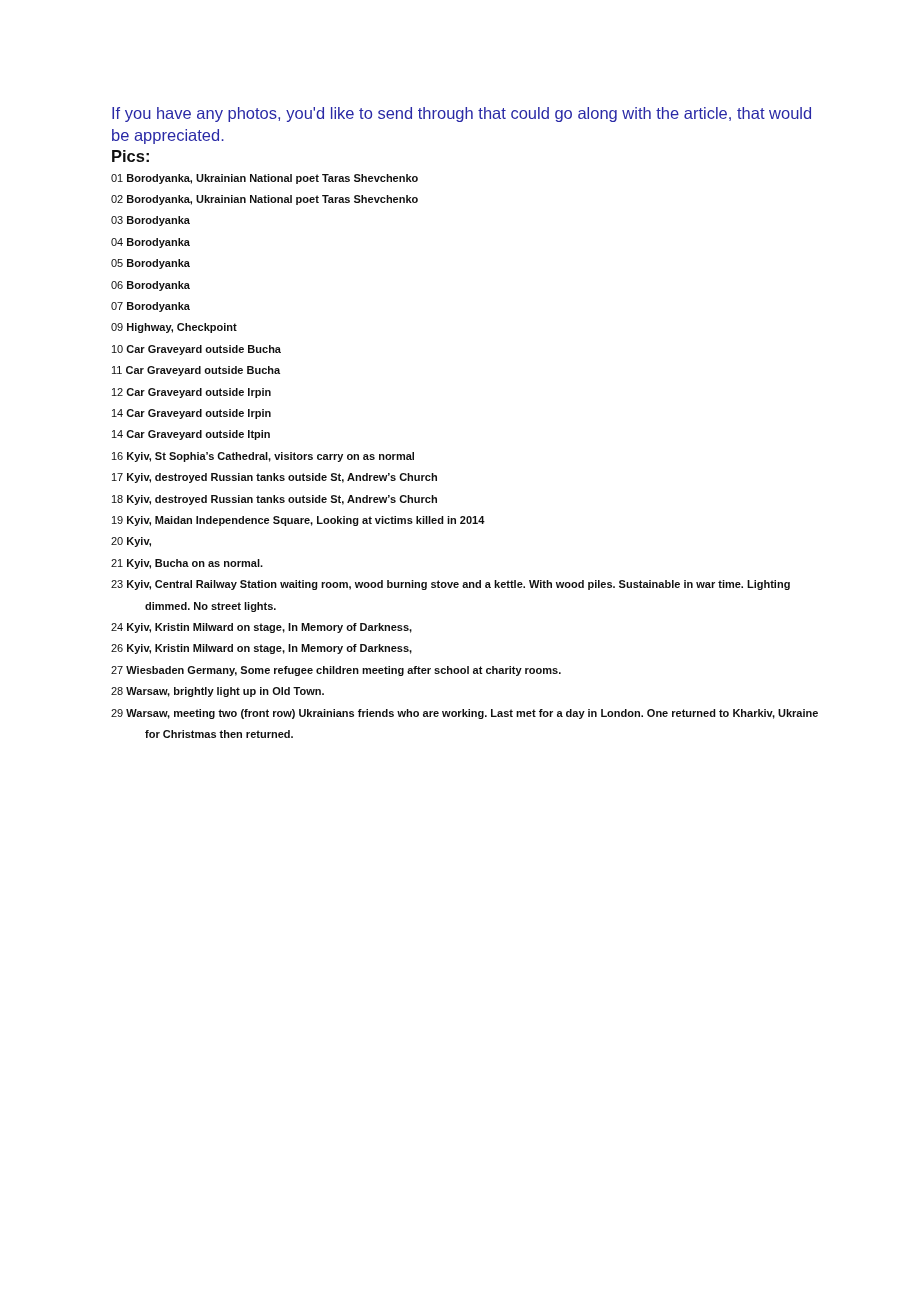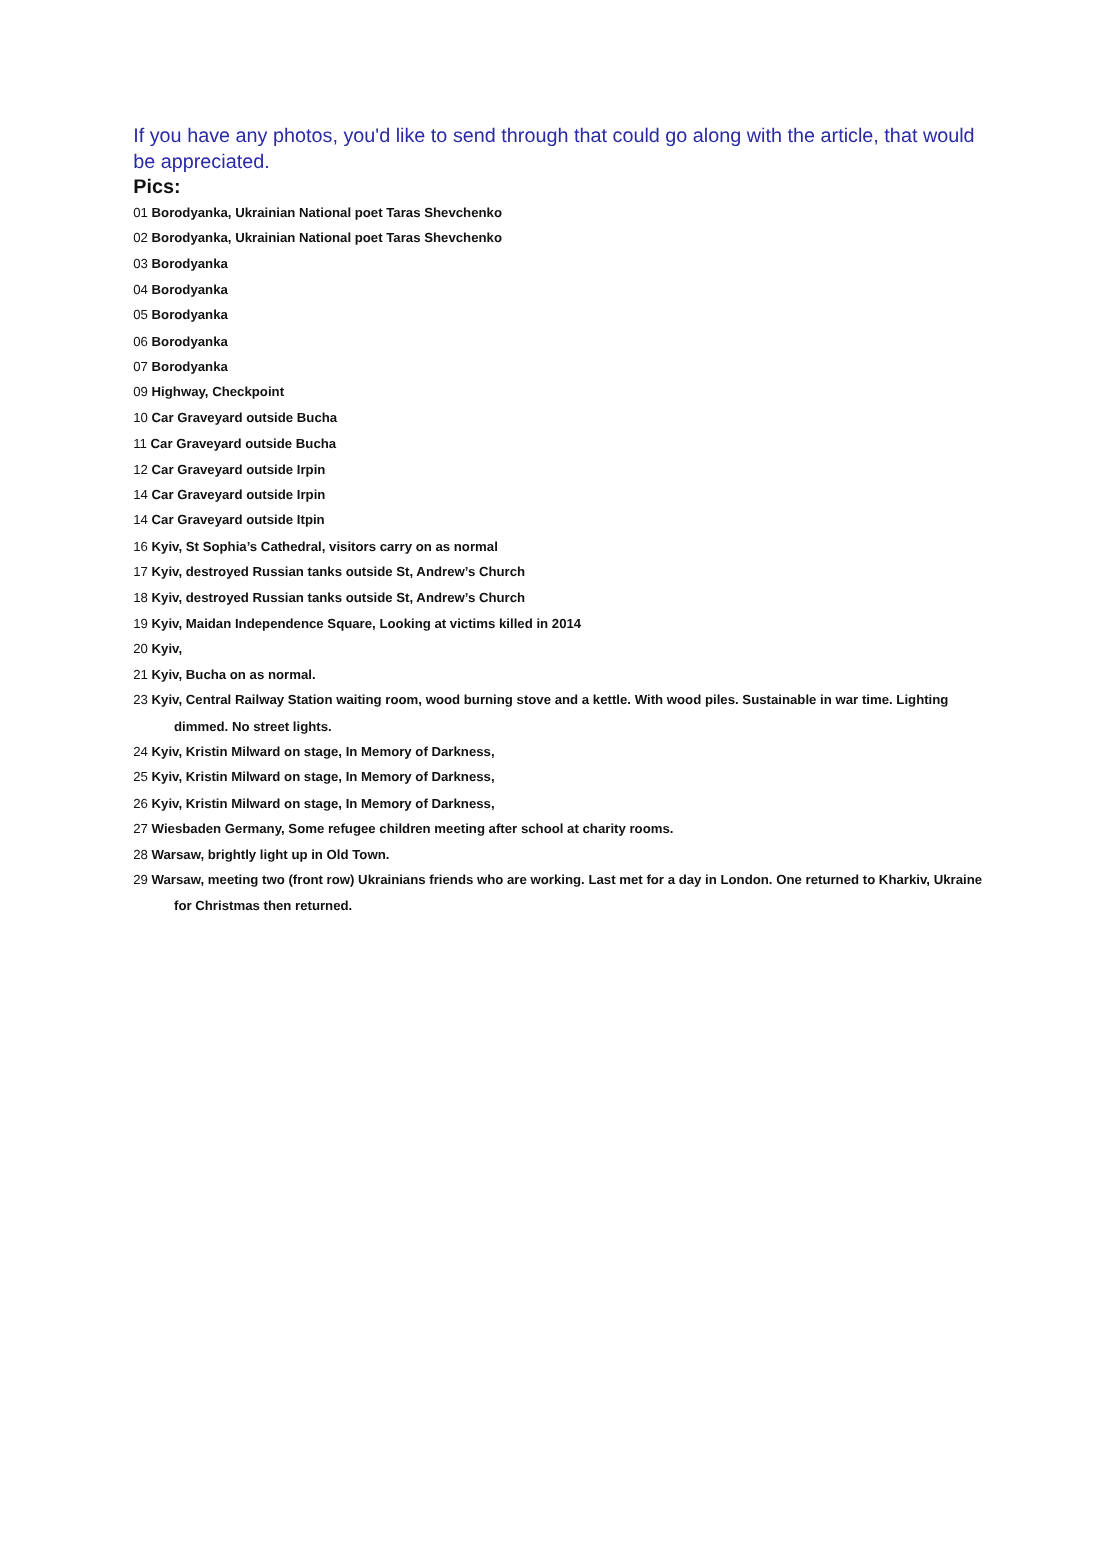--- a/index.html
+++ b/index.html
@@ -73,19 +73,18 @@
     <li><span class="num">14 </span><span class="desc">Car Graveyard outside Irpin</span></li>
     <li><span class="num">14 </span><span class="desc">Car Graveyard outside Itpin</span></li>
     <li><span class="num">16 </span><span class="desc">Kyiv, St Sophia’s Cathedral, visitors carry on as normal</span></li>
     <li><span class="num">17 </span><span class="desc">Kyiv, destroyed Russian tanks outside St, Andrew’s Church</span></li>
     <li><span class="num">18 </span><span class="desc">Kyiv, destroyed Russian tanks outside St, Andrew’s Church</span></li>
     <li><span class="num">19 </span><span class="desc">Kyiv, Maidan Independence Square, Looking at victims killed in 2014</span></li>
     <li><span class="num">20 </span><span class="desc">Kyiv,</span></li>
     <li><span class="num">21 </span><span class="desc">Kyiv, Bucha on as normal.</span></li>
     <li><span class="num">23 </span><span class="desc">Kyiv, Central Railway Station waiting room, wood burning stove and a kettle. With wood piles. Sustainable in war time. Lighting dimmed. No street lights.</span></li>
     <li><span class="num">24 </span><span class="desc">Kyiv, Kristin Milward on stage, In Memory of Darkness,</span></li>
-    <li><span class="num">25 </span><span class="desc">Kyiv, Kristin Milward on stage, In Memory of Darkness,</span></li>
     <li><span class="num">26 </span><span class="desc">Kyiv, Kristin Milward on stage, In Memory of Darkness,</span></li>
     <li><span class="num">27 </span><span class="desc">Wiesbaden Germany, Some refugee children meeting after school at charity rooms.</span></li>
     <li><span class="num">28  </span><span class="desc">Warsaw, brightly light up in Old Town.</span></li>
     <li><span class="num">29  </span><span class="desc">Warsaw, meeting two (front row) Ukrainians friends who are working. Last met for a day in London. One returned to Kharkiv, Ukraine for Christmas then returned.</span></li>
   </ul>
 </div>
 
 </body></html>

